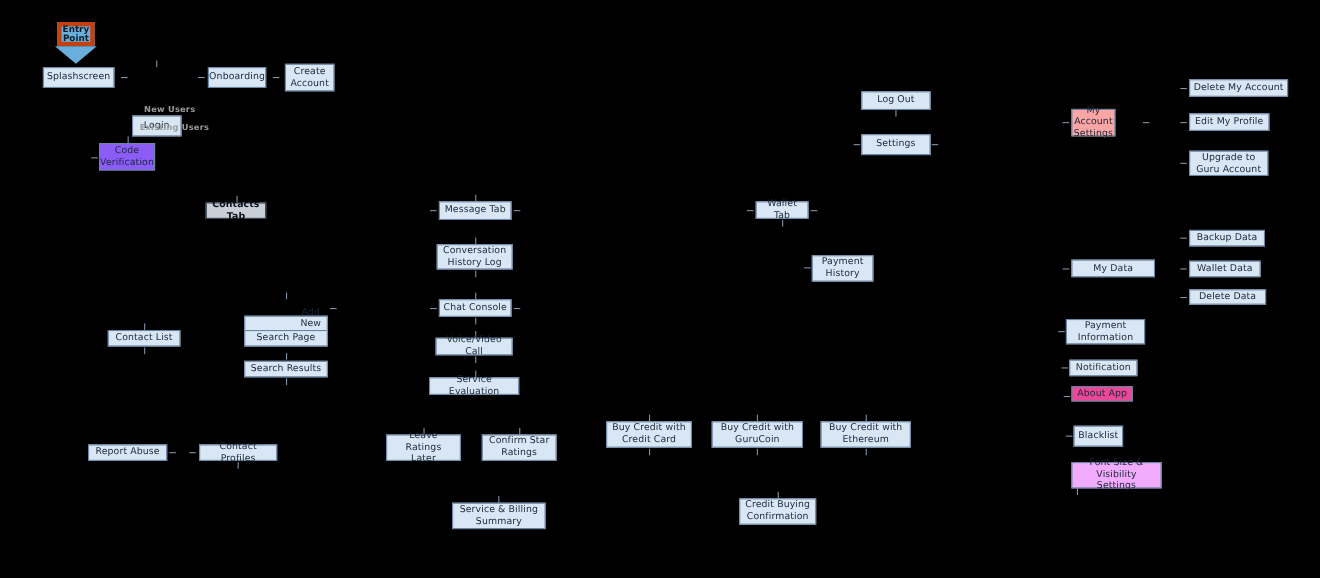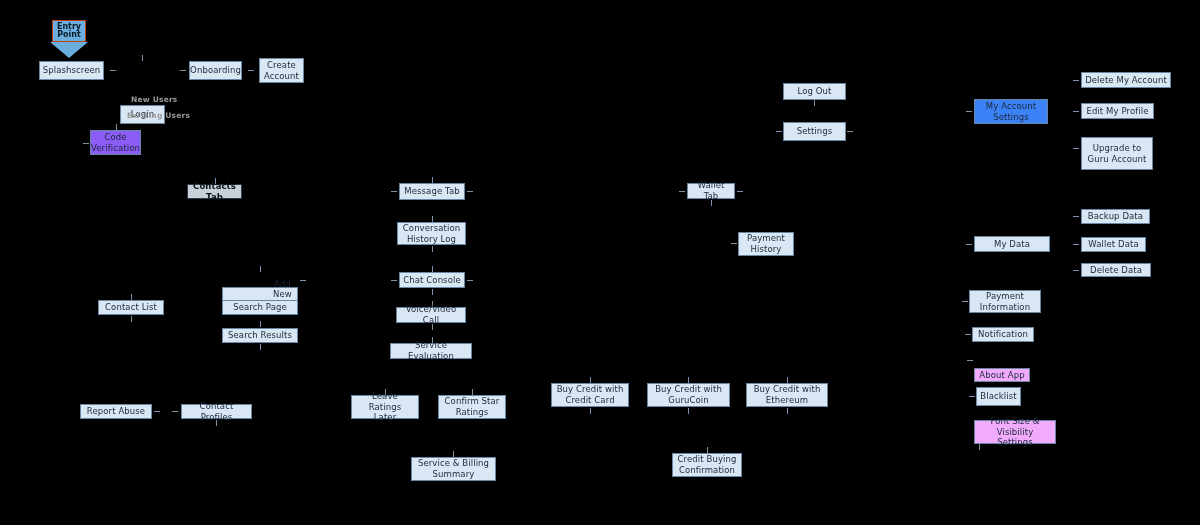--- a/index.html
+++ b/index.html
@@ -31,21 +31,21 @@
   }
   .node.emph{
     background:#c9cfd6;
     border:1px solid #2d3b4a;
     font-weight:bold;
     color:#0b1118;
   }
   .entry{
     position:absolute;
     background:#6aaedd;
-    border:1px solid #c2410c;
+    border:4px solid #c2410c;
     color:#0a1a28;
     font-weight:bold;
     font-size:8px;
     line-height:1.05;
     display:flex;
     align-items:center;
     justify-content:center;
     text-align:center;
     white-space:pre-line;
     box-sizing:border-box;
@@ -172,32 +172,32 @@
 GuruCoin</div>
     <div class="node" style="left: 746px; top: 383px; width: 82px; height: 24px; background: rgb(217, 231, 245); border-color: rgb(107, 134, 163);">Buy Credit with
 Ethereum</div>
     <div class="node" style="left: 672px; top: 453px; width: 70px; height: 24px; background: rgb(217, 231, 245); border-color: rgb(107, 134, 163);">Credit Buying
 Confirmation</div>
     <div class="node" style="left: 783px; top: 83px; width: 63px; height: 17px; background: rgb(217, 231, 245); border-color: rgb(107, 134, 163);">Log Out</div>
     <div class="node" style="left: 783px; top: 122px; width: 63px; height: 19px; background: rgb(217, 231, 245); border-color: rgb(107, 134, 163);">Settings</div>
     <div class="node" style="left: 687px; top: 183px; width: 48px; height: 16px; background: rgb(217, 231, 245); border-color: rgb(107, 134, 163);">Wallet Tab</div>
     <div class="node" style="left: 738px; top: 232px; width: 56px; height: 24px; background: rgb(217, 231, 245); border-color: rgb(107, 134, 163);">Payment
 History</div>
-    <div class="node" style="left: 974px; top: 99px; width: 74px; height: 25px; background: #3b82f6; border-color: rgb(107, 134, 163);">My Account
+    <div class="node" style="left: 974px; top: 99px; width: 40px; height: 25px; background: #fca5a5; border-color: rgb(107, 134, 163);">My Account
 Settings</div>
     <div class="node" style="left: 1081px; top: 72px; width: 90px; height: 16px; background: rgb(217, 231, 245); border-color: rgb(107, 134, 163);">Delete My Account</div>
     <div class="node" style="left: 1081px; top: 103px; width: 73px; height: 16px; background: rgb(217, 231, 245); border-color: rgb(107, 134, 163);">Edit My Profile</div>
-    <div class="node" style="left: 1081px; top: 137px; width: 72px; height: 33px; background: rgb(217, 231, 245); border-color: rgb(107, 134, 163);">Upgrade to
+    <div class="node" style="left: 1081px; top: 137px; width: 72px; height: 23px; background: rgb(217, 231, 245); border-color: rgb(107, 134, 163);">Upgrade to
 Guru Account</div>
     <div class="node" style="left: 974px; top: 236px; width: 76px; height: 16px; background: rgb(217, 231, 245); border-color: rgb(107, 134, 163);">My Data</div>
     <div class="node" style="left: 1081px; top: 209px; width: 69px; height: 15px; background: rgb(217, 231, 245); border-color: rgb(107, 134, 163);">Backup Data</div>
     <div class="node" style="left: 1081px; top: 237px; width: 65px; height: 15px; background: rgb(217, 231, 245); border-color: rgb(107, 134, 163);">Wallet Data</div>
     <div class="node" style="left: 1081px; top: 263px; width: 70px; height: 14px; background: rgb(217, 231, 245); border-color: rgb(107, 134, 163);">Delete Data</div>
     <div class="node" style="left: 969px; top: 290px; width: 72px; height: 23px; background: rgb(217, 231, 245); border-color: rgb(107, 134, 163);">Payment
 Information</div>
     <div class="node" style="left: 972px; top: 327px; width: 62px; height: 15px; background: rgb(217, 231, 245); border-color: rgb(107, 134, 163);">Notification</div>
-    <div class="node" style="left: 974px; top: 368px; width: 56px; height: 14px; background: #f0abfc; border-color: rgb(107, 134, 163);">About App</div>
+    <div class="node" style="left: 974px; top: 351px; width: 56px; height: 14px; background: #ec4899; border-color: rgb(107, 134, 163);">About App</div>
     <div class="node" style="left: 976px; top: 387px; width: 45px; height: 19px; background: rgb(217, 231, 245); border-color: rgb(107, 134, 163);">Blacklist</div>
     <div class="node" style="left: 974px; top: 420px; width: 82px; height: 24px; background: #f0abfc; border-color: rgb(107, 134, 163);">Font Size &amp; Visibility
 Settings</div>
     <div class="edge-label" style="left: 131px; top: 95px; color: rgb(154, 154, 154);">New Users</div>
     <div class="edge-label" style="left: 127px; top: 111px; color: rgb(154, 154, 154);">Existing Users</div>
   </div>
 
 </body></html>

